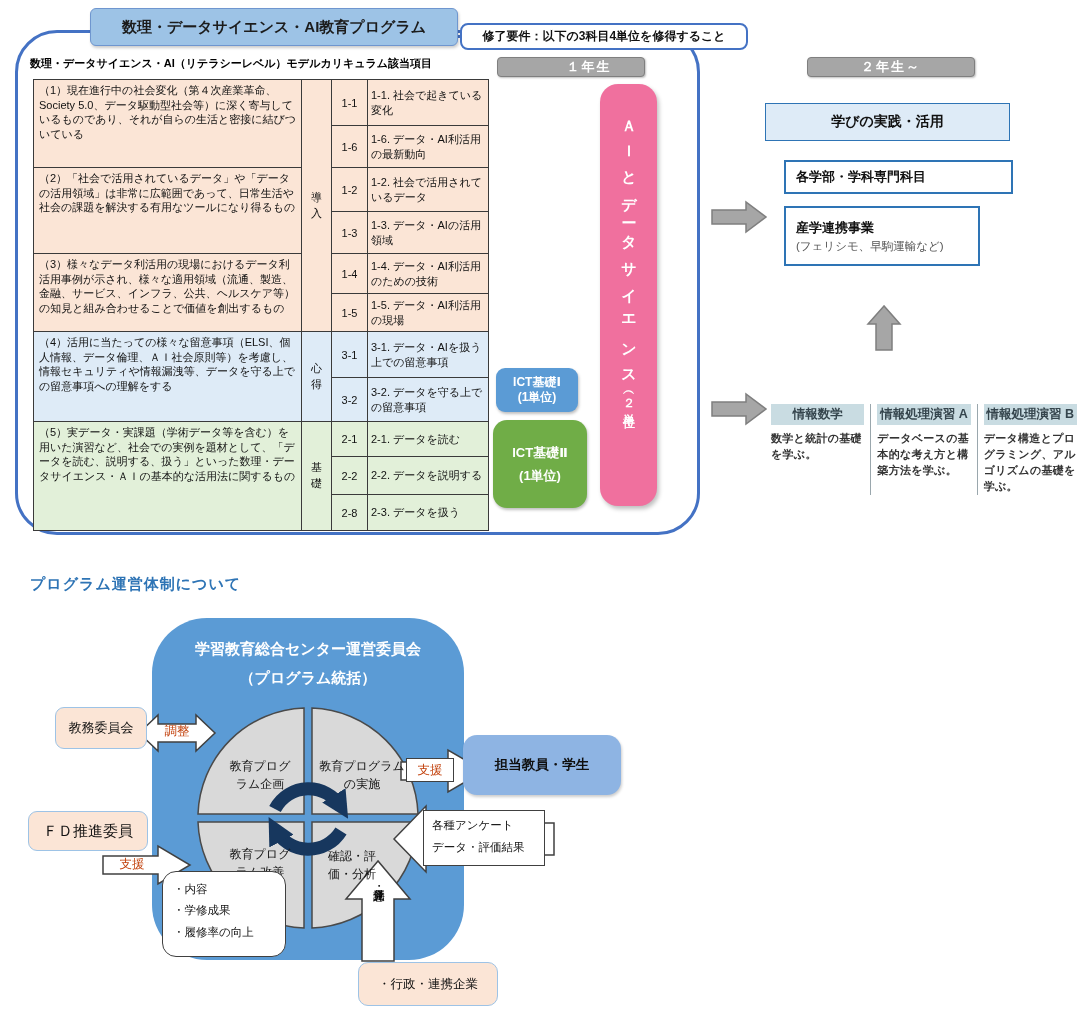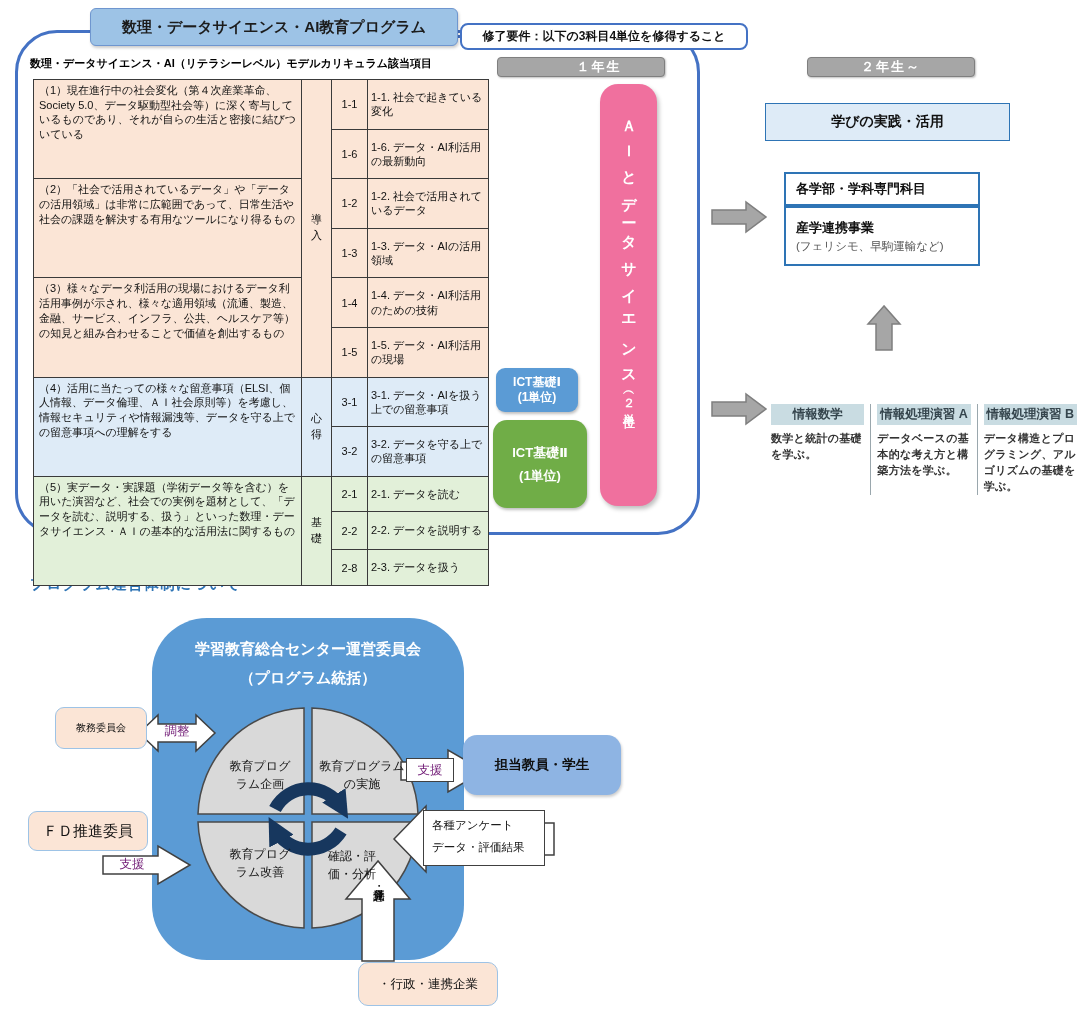--- a/index.html
+++ b/index.html
@@ -20,21 +20,21 @@
   .title-connector{left:450px;top:35px;width:16px;height:3px;background:var(--frame-blue);z-index:2;}
   .req-box{left:460px;top:23px;width:288px;height:27px;background:#fff;border:2px solid var(--frame-blue);border-radius:8px;display:flex;align-items:center;justify-content:center;font-size:12px;font-weight:600;color:#111;z-index:3;}
   .table-caption{left:30px;top:56px;font-size:11px;font-weight:bold;color:#000;z-index:2;}
 
   
   table.curriculum{left:33px;top:79px;width:455px;border-collapse:collapse;table-layout:fixed;z-index:2;position:absolute;border:1.5px solid #333;}
   table.curriculum td{border:1px solid #3a3a3a;font-size:11px;color:#111;overflow:hidden;}
   td.desc{vertical-align:top;padding:3px 4px 2px 5px;line-height:1.34;}
   td.cat{text-align:center;vertical-align:middle;font-size:12px;word-break:break-all;line-break:anywhere;padding:0 7px;line-height:1.45;}
   td.code{text-align:center;vertical-align:middle;font-size:11px;}
-  td.item{vertical-align:middle;padding:10px 3px;line-height:1.3;}
+  td.item{vertical-align:middle;padding:2px 3px;line-height:1.3;}
   .g1{background:var(--peach);} .g2{background:var(--lightblue);margin-top:16px;} .g3{background:var(--lightgreen);}
 
   
   .grade-bar{height:20px;background:var(--gray-bar);border:1px solid #7f7f7f;border-radius:4px;color:#fff;font-size:13px;font-weight:bold;display:flex;align-items:center;justify-content:center;letter-spacing:2px;z-index:2;box-shadow:1px 1px 2px rgba(0,0,0,.25);}
 
   
   .pink-pill{left:600px;top:84px;width:57px;height:422px;background:var(--pink);border-radius:18px;display:flex;justify-content:center;padding-top:26px;z-index:2;box-shadow:2px 3px 4px rgba(0,0,0,.25);}
   .pill-text{writing-mode:vertical-rl;text-orientation:mixed;color:#fff;font-weight:bold;}
   .pill-main{font-size:15px;letter-spacing:10px;}
   .pill-unit{font-size:12px;letter-spacing:3px;}
@@ -57,21 +57,21 @@
   
   .ops-title{left:30px;top:575px;font-size:15px;font-weight:bold;color:var(--accent-border);letter-spacing:1px;}
   .panel-blue{left:152px;top:618px;width:312px;height:342px;background:var(--panel-blue);border-radius:55px;z-index:0;}
   .committee-title{left:156px;top:634px;width:304px;text-align:center;color:#fff;font-size:15px;font-weight:bold;line-height:1.95;z-index:2;}
   .qlabel{font-size:12px;color:#141414;text-align:center;line-height:1.5;word-break:break-all;line-break:anywhere;z-index:3;}
   .peach-box{background:var(--peach);border:1.5px solid #9DC3E6;display:flex;align-items:center;justify-content:center;color:#111;z-index:3;}
   .bubble{left:162px;top:871px;width:124px;height:86px;background:#fff;border:1.6px solid #404040;border-radius:14px;padding:7px 10px;font-size:11.5px;line-height:1.85;color:#111;z-index:4;}
   .student-box{left:463px;top:735px;width:158px;height:60px;background:var(--student-blue);border-radius:14px;display:flex;align-items:center;justify-content:center;font-size:13.5px;font-weight:600;color:#101010;z-index:3;box-shadow:1px 2px 3px rgba(0,0,0,.2);}
   .survey-box{left:423px;top:810px;width:122px;height:56px;background:#fff;border:1.5px solid #404040;padding:4px 8px;font-size:11.5px;line-height:1.9;color:#111;z-index:4;}
   .orgs-box{left:467px;top:858px;width:178px;height:90px;background:var(--peach);border:1.5px solid #9DC3E6;border-radius:14px;padding:8px 12px;font-size:12.5px;line-height:2.0;color:#111;z-index:3;}
-  .arrow-label{z-index:5;color:#701a75;text-align:center;}
+  .arrow-label{z-index:5;color:#c2410c;text-align:center;}
   .vlabel{writing-mode:vertical-rl;text-orientation:mixed;font-size:11.5px;color:#000;z-index:5;}
   svg.icon{display:block;z-index:2;position:absolute;}
 </style>
 </head>
 <body>
 
 <div id="canvas">
 
   <div class="abs outer-frame"></div>
   <div class="abs title-connector"></div>
@@ -135,21 +135,21 @@
       <td class="code g3">2-2</td>
       <td class="item g3">2-2. データを説明する</td>
     </tr>
     <tr style="height:36px">
       <td class="code g3">2-8</td>
       <td class="item g3">2-3. データを扱う</td>
     </tr>
   </tbody>
     </table>
 
-  <div class="abs grade-bar" style="left:497px;top:57px;width:168px;padding-left:36px;">１年生</div>
+  <div class="abs grade-bar" style="left:497px;top:57px;width:148px;padding-left:36px;">１年生</div>
   <div class="abs grade-bar" style="left:807px;top:57px;width:168px;">２年生～</div>
 
   <div class="abs pink-pill">
     <div class="pill-text">
       <span class="pill-main">ＡＩとデータサイエンス</span><span class="pill-unit">（２単位）</span>
     </div>
   </div>
 
   <div class="abs ict-box ict1">
     <div>ICT基礎Ⅰ</div>
@@ -164,21 +164,21 @@
     <polygon points="2,10 36,10 36,2 56,17 36,32 36,24 2,24" fill="#A6A6A6" stroke="#7f7f7f" stroke-width="1.5"></polygon>
   </svg>
   <svg class="icon" style="left:710px;top:392px;" width="58" height="34">
     <polygon points="2,10 36,10 36,2 56,17 36,32 36,24 2,24" fill="#A6A6A6" stroke="#7f7f7f" stroke-width="1.5"></polygon>
   </svg>
   <svg class="icon" style="left:866px;top:304px;" width="36" height="48">
     <polygon points="18,2 2,20 10,20 10,46 26,46 26,20 34,20" fill="#A6A6A6" stroke="#7f7f7f" stroke-width="1.5"></polygon>
   </svg>
 
   <div class="abs practice-box">学びの実践・活用</div>
-  <div class="abs outline-box" style="left:784px;top:160px;width:196px;height:34px;margin-top:12px;">各学部・学科専門科目</div>
+  <div class="abs outline-box" style="left:784px;top:160px;width:229px;height:34px;">各学部・学科専門科目</div>
   <div class="abs outline-box" style="left:784px;top:206px;width:196px;height:60px;">
     <div>産学連携事業</div>
     <div class="sub-note">(フェリシモ、早駒運輸など)</div>
   </div>
 
   <div class="abs subjects">
     <div class="subject-col">
       <div class="subject-head">情報数学</div>
       <div class="subject-desc">数学と統計の基礎を学ぶ。</div>
     </div>
@@ -211,32 +211,37 @@
     <path d="M119,119 V225 A110,110 0 0 0 225,119 Z" fill="#D9D9D9" stroke="#4a4a4a" stroke-width="1.5"></path>
     <path d="M 82,106 A 38,38 0 0 1 148,104" fill="none" stroke="#17375E" stroke-width="13" marker-end="url(#arr)"></path>
     <path d="M 148,128 A 38,38 0 0 1 82,126" fill="none" stroke="#17375E" stroke-width="13" marker-end="url(#arr)"></path>
   </svg>
 
   <div class="abs qlabel" style="left:228px;top:757px;width:64px;">教育プログラム企画</div>
   <div class="abs qlabel" style="left:318px;top:757px;width:88px;">教育プログラムの実施</div>
   <div class="abs qlabel" style="left:228px;top:845px;width:64px;">教育プログラム改善</div>
   <div class="abs qlabel" style="left:326px;top:847px;width:52px;">確認・評価・分析</div>
 
-  <div class="abs peach-box" style="left:55px;top:707px;width:92px;height:42px;border-radius:9px;font-size:10px;">教務委員会</div>
+  <div class="abs peach-box" style="left:55px;top:707px;width:92px;height:42px;border-radius:9px;font-size:13px;">教務委員会</div>
   <svg class="icon" style="left:136px;top:710px;z-index:2;" width="82" height="46">
     <polygon points="3,23 22,5 22,14 60,14 60,5 79,23 60,41 60,32 22,32 22,41" fill="#fff" stroke="#404040" stroke-width="1.5"></polygon>
   </svg>
   <div class="abs arrow-label" style="left:157px;top:723px;width:40px;font-size:12.5px;">調整</div>
 
   <div class="abs peach-box" style="left:28px;top:811px;width:120px;height:40px;border-radius:9px;font-size:15px;">ＦＤ推進委員</div>
   <svg class="icon" style="left:100px;top:843px;z-index:2;" width="95" height="44">
     <polygon points="3,13 58,13 58,3 90,22 58,41 58,31 3,31" fill="#fff" stroke="#404040" stroke-width="1.5"></polygon>
   </svg>
   <div class="abs arrow-label" style="left:112px;top:856px;width:40px;font-size:12.5px;">支援</div>
 
+  <div class="abs bubble">
+    <div>・内容</div>
+    <div>・学修成果</div>
+    <div>・履修率の向上</div>
+  </div>
 
   <svg class="icon" style="left:396px;top:744px;z-index:2;" width="92" height="52">
     <polygon points="5,18 52,18 52,6 88,27 52,48 52,36 5,36" fill="#fff" stroke="#404040" stroke-width="1.5"></polygon>
   </svg>
   <div class="abs arrow-label" style="left:406px;top:758px;width:48px;height:24px;background:#fff;border:1.5px solid #404040;font-size:12.5px;line-height:22px;">支援</div>
   <div class="abs student-box">担当教員・学生</div>
 
   <svg class="icon" style="left:390px;top:796px;z-index:2;" width="170" height="86">
     <polygon points="4,43 36,10 36,27 164,27 164,59 36,59 36,76" fill="#fff" stroke="#404040" stroke-width="1.5"></polygon>
   </svg>

